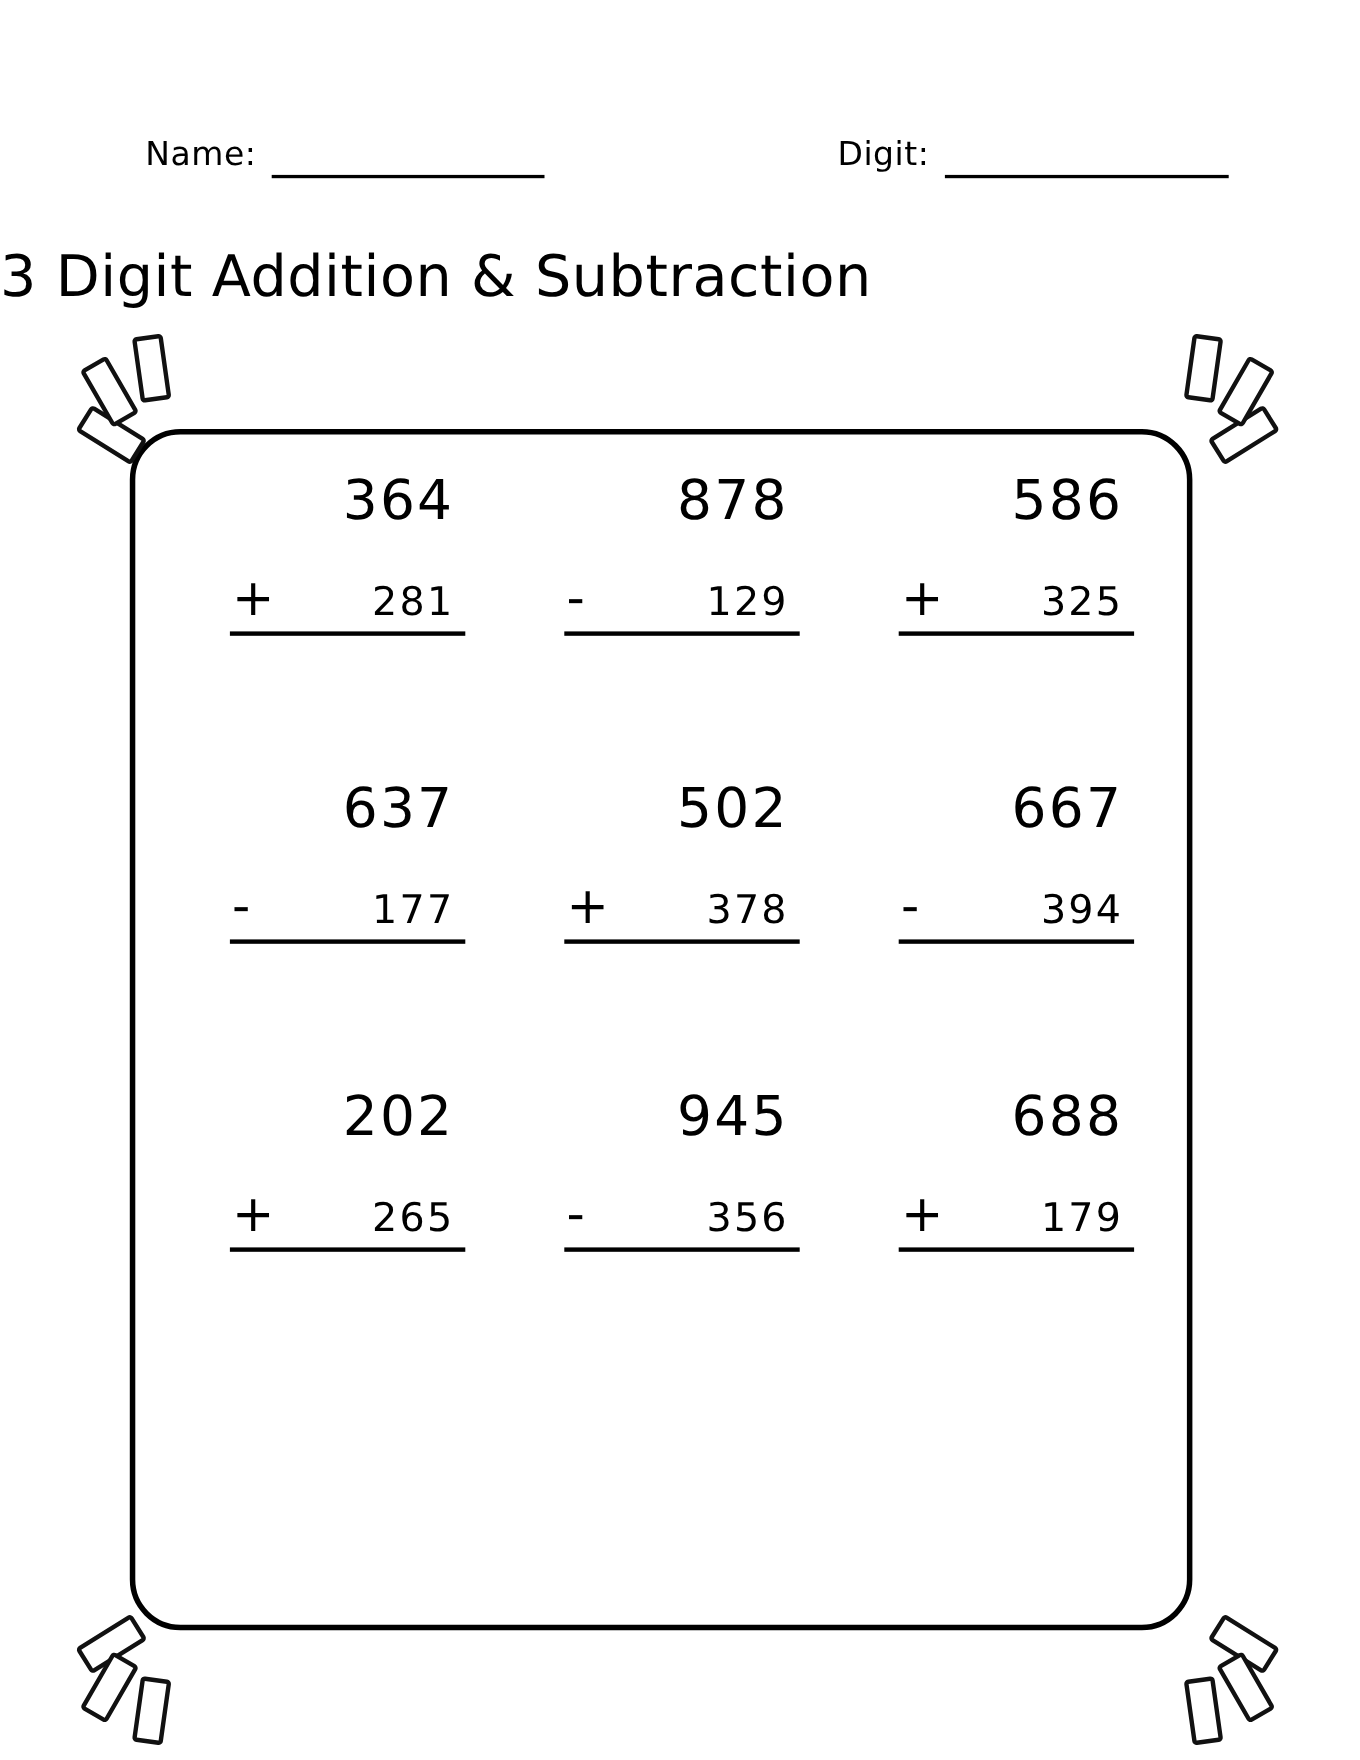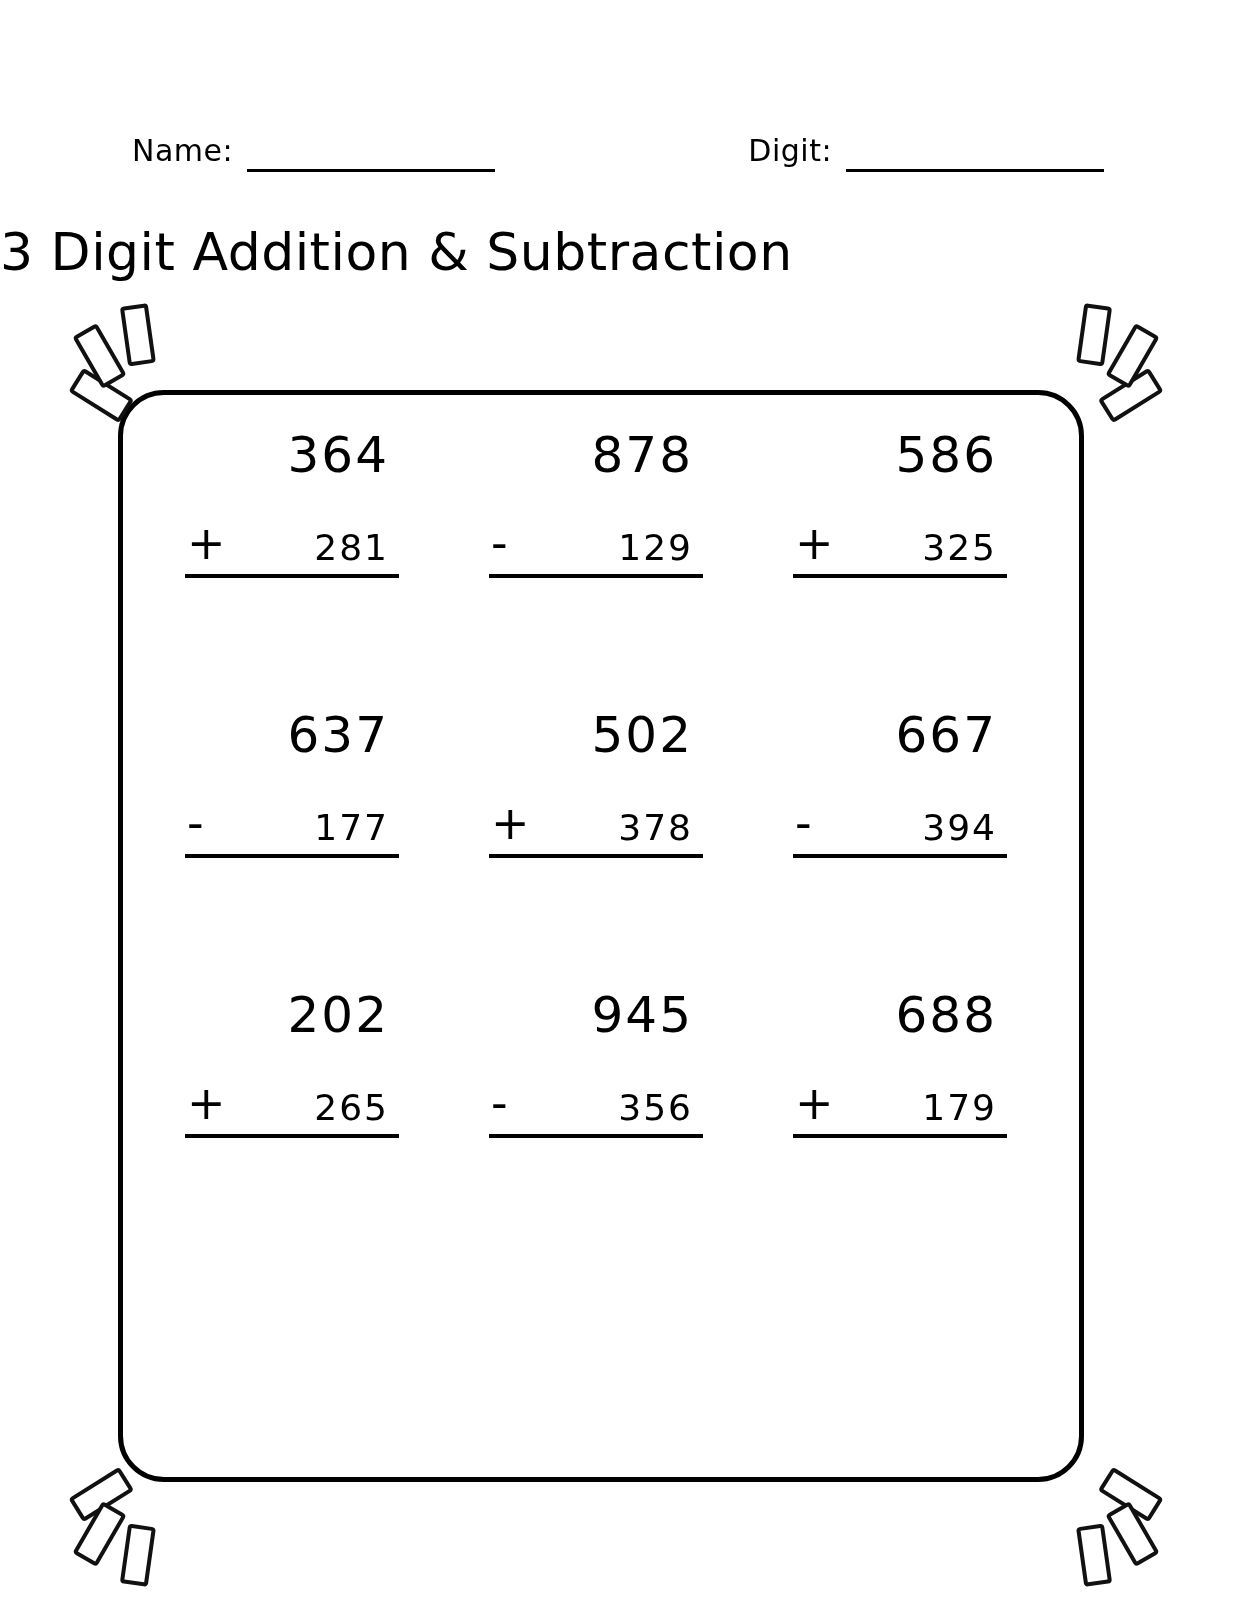--- a/index.html
+++ b/index.html
@@ -19,24 +19,24 @@
   .page {
     position: absolute;
     inset: 0;
   }
 
   
   .header-row {
     position: absolute;
     top: 126px;
     left: 132px;
-    right: 132px;
+    right: 119px;
     height: 56px;
     display: flex;
-    align-items: center;
+    align-items: flex-start;
     justify-content: space-between;
   }
   .field {
     display: flex;
     align-items: flex-end;
   }
   .field-label {
     font-size: 30px;
     letter-spacing: 0.5px;
     line-height: 1;
@@ -72,21 +72,21 @@
     height: 1092px;
     border: 5px solid #000;
     border-radius: 46px;
     box-sizing: border-box;
     background: #fff;
   }
 
   
   .grid {
     position: absolute;
-    left: 140px;
+    left: 164px;
     top: 430px;
     width: 912px;
     height: 840px;
     display: grid;
     grid-template-columns: repeat(3, 1fr);
     grid-template-rows: repeat(3, 1fr);
   }
   .problem {
     display: flex;
     flex-direction: column;

